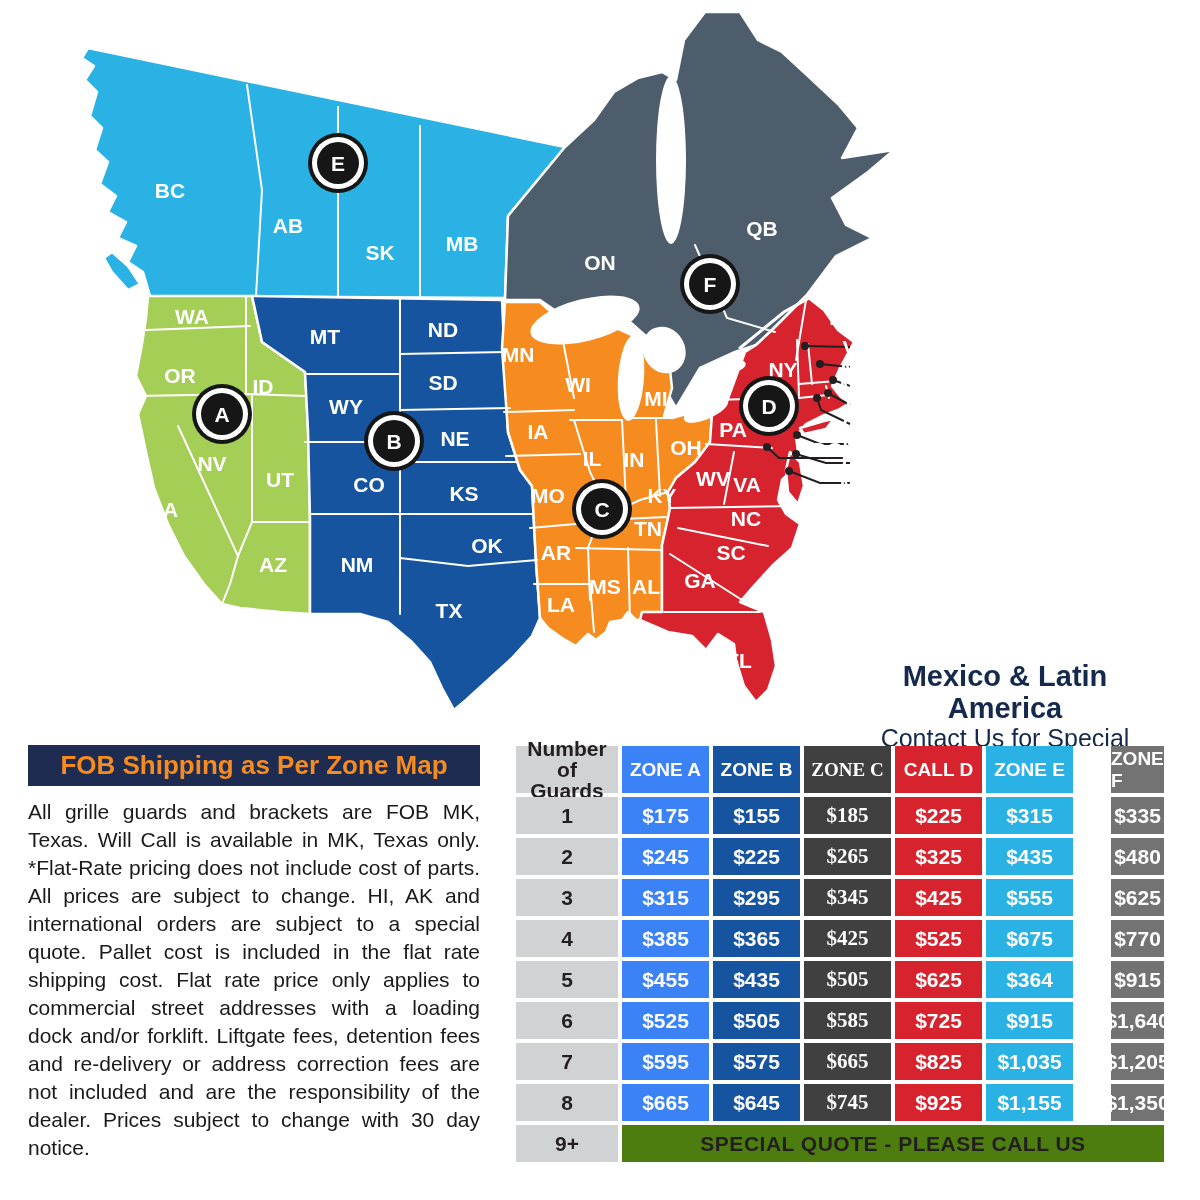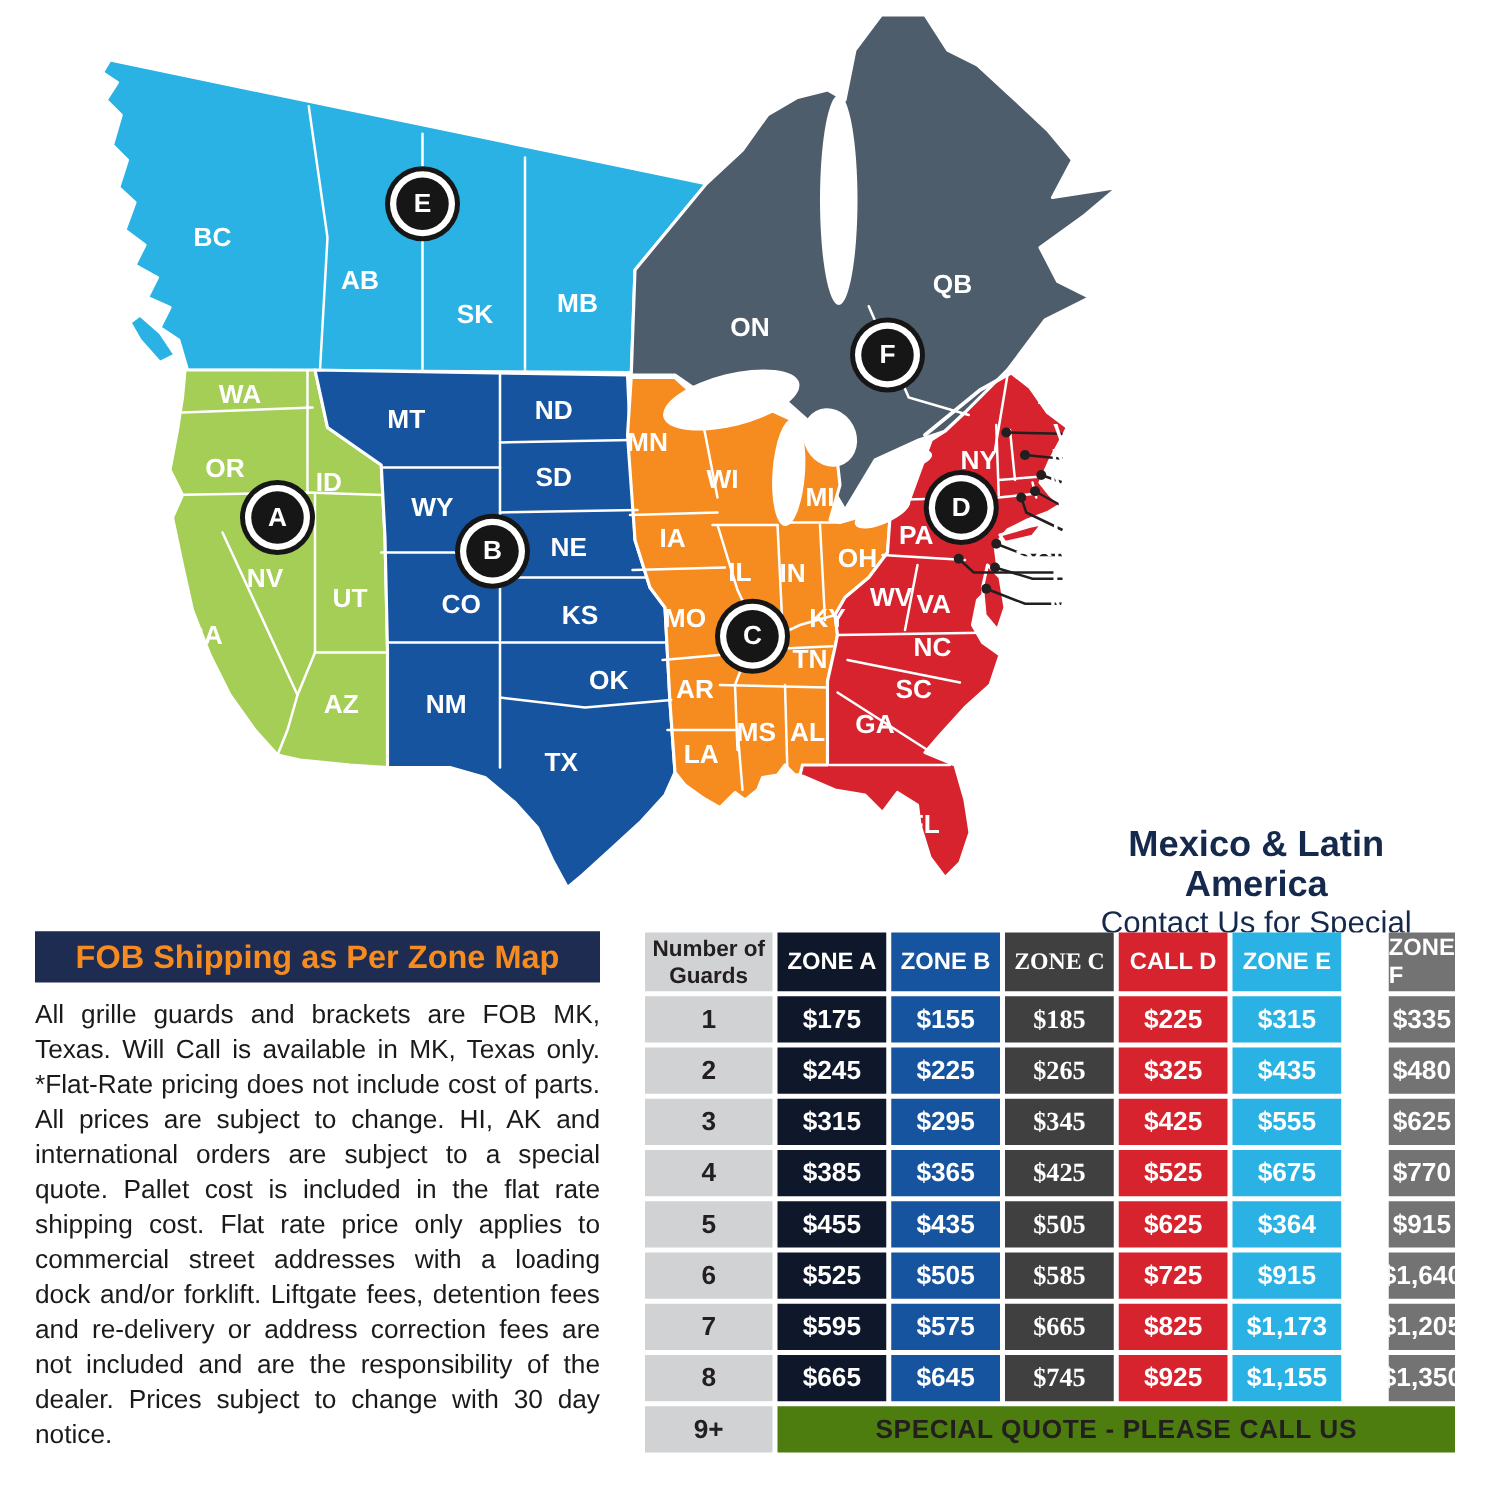--- a/index.html
+++ b/index.html
@@ -29,28 +29,28 @@
   .info-panel{position:absolute;left:28px;top:745px;width:452px;}
   .info-heading{background:#1e2c51;color:#f68b1f;font-weight:bold;font-size:26px;
                 height:41px;display:flex;align-items:center;justify-content:center;}
   .info-body{margin:12px 0 0 0;font-size:21px;line-height:28px;color:#1a1a1a;
              text-align:justify;}
   
   .price-table{position:absolute;left:516px;top:746px;display:grid;
                grid-template-columns:102px repeat(6,87px);
                grid-template-rows:47px repeat(8,37px) 37px;gap:4px;background:#fff;}
   .cell{display:flex;align-items:center;justify-content:center;}
-  .corner{background:#d1d2d4;color:#231f20;font-weight:bold;font-size:18px;
+  .corner{background:#d1d2d4;color:#231f20;font-weight:bold;font-size:21px;
           line-height:21px;text-align:center;padding:0 2px;}
   .zh{color:#fff;font-weight:bold;font-size:19px;}
   .guards{background:#d1d2d4;color:#231f20;font-weight:bold;font-size:21px;}
   .price{color:#fff;font-weight:bold;font-size:21px;}
   .special{background:#4d7c0f;color:#231f20;font-weight:bold;font-size:21px;
            grid-column:2 / span 6;letter-spacing:.5px;}
-  .bg-a{background:#0f172a;} .bg-b{background:#17549f;} .bg-c{background:#404040;font-family:Liberation Serif, serif;}
+  .bg-a{background:#3b82f6;} .bg-b{background:#17549f;} .bg-c{background:#404040;font-family:Liberation Serif, serif;}
   .bg-d{background:#d7232e;} .bg-e{background:#29b2e3;} .bg-f{background:#737373;margin-left:34px;}
 </style>
 </head>
 <body>
 
 <div class="page">
 
   <svg class="map-svg" viewBox="0 0 1200 740">
 
     <path class="zone ze" d="M88,48 L565,147 L508,216 L505,298 L150,296 L143,272 L128,262 L136,246 L118,238 L126,222 L108,212 L116,196 L100,184 L108,162 L95,150 L102,128 L90,116 L97,92 L85,80 L94,66 L82,58 Z"></path>
@@ -309,21 +309,21 @@
     <div class="cell price bg-c">$585</div>
     <div class="cell price bg-d">$725</div>
     <div class="cell price bg-e">$915</div>
     <div class="cell price bg-f">$1,640</div>
 
     <div class="cell guards">7</div>
     <div class="cell price bg-a">$595</div>
     <div class="cell price bg-b">$575</div>
     <div class="cell price bg-c">$665</div>
     <div class="cell price bg-d">$825</div>
-    <div class="cell price bg-e">$1,173</div>
+    <div class="cell price bg-e">$1,035</div>
     <div class="cell price bg-f">$1,205</div>
 
     <div class="cell guards">8</div>
     <div class="cell price bg-a">$665</div>
     <div class="cell price bg-b">$645</div>
     <div class="cell price bg-c">$745</div>
     <div class="cell price bg-d">$925</div>
     <div class="cell price bg-e">$1,155</div>
     <div class="cell price bg-f">$1,350</div>
 

